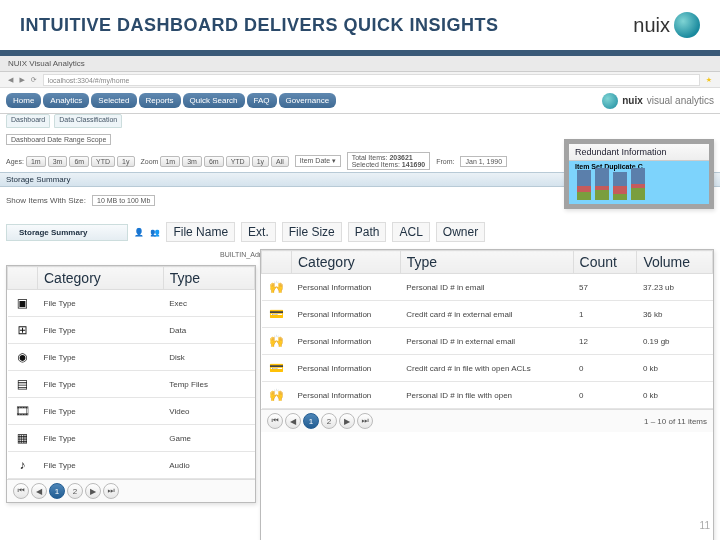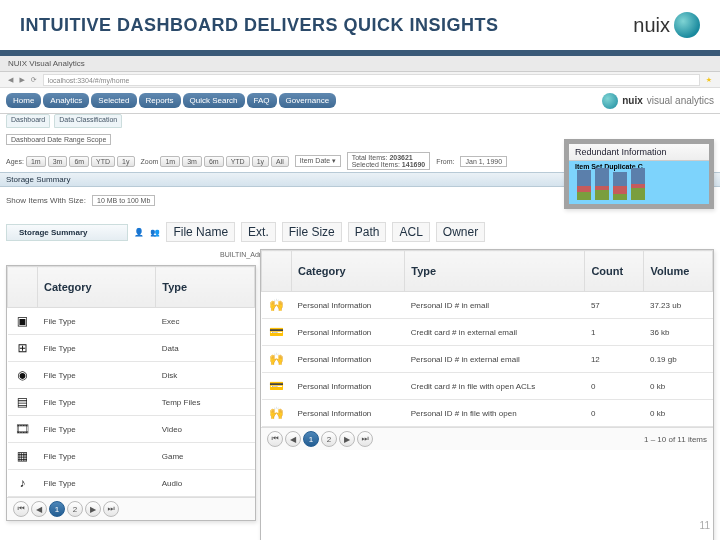--- a/index.html
+++ b/index.html
@@ -29,21 +29,21 @@
   .storage-row { display:flex; align-items:center; gap:6px; padding:8px 6px; font-size:8px; color:#555; }
   .storage-row .title { background:linear-gradient(#f7fafc,#e5edf2); border:1px solid #cdd; padding:3px 40px 3px 12px; color:#234; font-weight:600; }
   .col-head-row { display:flex; font-size:12px; color:#234; padding:2px 6px; gap:6px;border-radius:7px; }
   .col-head-row span { border:1px solid #ddd; background:#f7f7f7; padding:2px 6px; }
   .main-area { position: relative; height: 340px; }
   .trivial-panel { position:absolute; left:6px; top:6px; width:250px; background:#fff; border:1px solid #bbb; box-shadow:1px 2px 4px rgba(0,0,0,.12); }
   .redund-panel { position:absolute; right:6px; top:-120px; width:150px; background:#7dd3fc; border:5px solid #a3a3a3; box-shadow:1px 2px 4px rgba(0,0,0,.12); font-size:7px; }
   .hr-panel { position:absolute; left:260px; top:-10px; right:6px; bottom:6px; background:#fff; border:1px solid #bbb; box-shadow:1px 2px 4px rgba(0,0,0,.12); }
   .p-title { background:linear-gradient(#f9f9f9,#eee); border-bottom:1px solid #ccc; font-size:9px; padding:3px 6px; color:#223; }
   table { width:100%; border-collapse:collapse; font-size:8px; }
-  th { text-align:left; background:linear-gradient(#f7f7f7,#eee); border:1px solid #ddd; padding:14px 6px; color:#234; font-size:11px; font-weight:700; }
+  th { text-align:left; background:linear-gradient(#f7f7f7,#eee); border:1px solid #ddd; padding:3px 6px; color:#234; font-size:14px; font-weight:400; }
   td { border-bottom:1px solid #e5e5e5; padding:4px 6px; color:#444; vertical-align:middle; }
   .icon-cell { width:24px; text-align:center; }
   .icon-box { display:inline-flex; width:18px; height:18px; align-items:center; justify-content:center; font-size:12px; line-height:1; color:#111; }
   .pager { display:flex; align-items:center; padding:3px 6px; gap:2px; border-top:1px solid #ddd; background:#fafafa; }
   .pg-btn { width:16px; height:16px; border:1px solid #bbb; border-radius:50%; background:linear-gradient(#fff,#e6e6e6); font-size:8px; display:flex; align-items:center; justify-content:center; color:#555; }
   .pg-btn.active { background:linear-gradient(#4d86b8,#235d92); color:#fff; border-color:#235d92; }
   .pager .count { margin-left:auto; font-size:8px; color:#555; }
   .bars { display:flex; gap:4px; align-items:flex-end; height:32px; padding:4px 8px; }
   .bar { width:14px; display:flex; flex-direction:column-reverse; }
   .bar div { width:100%; }

